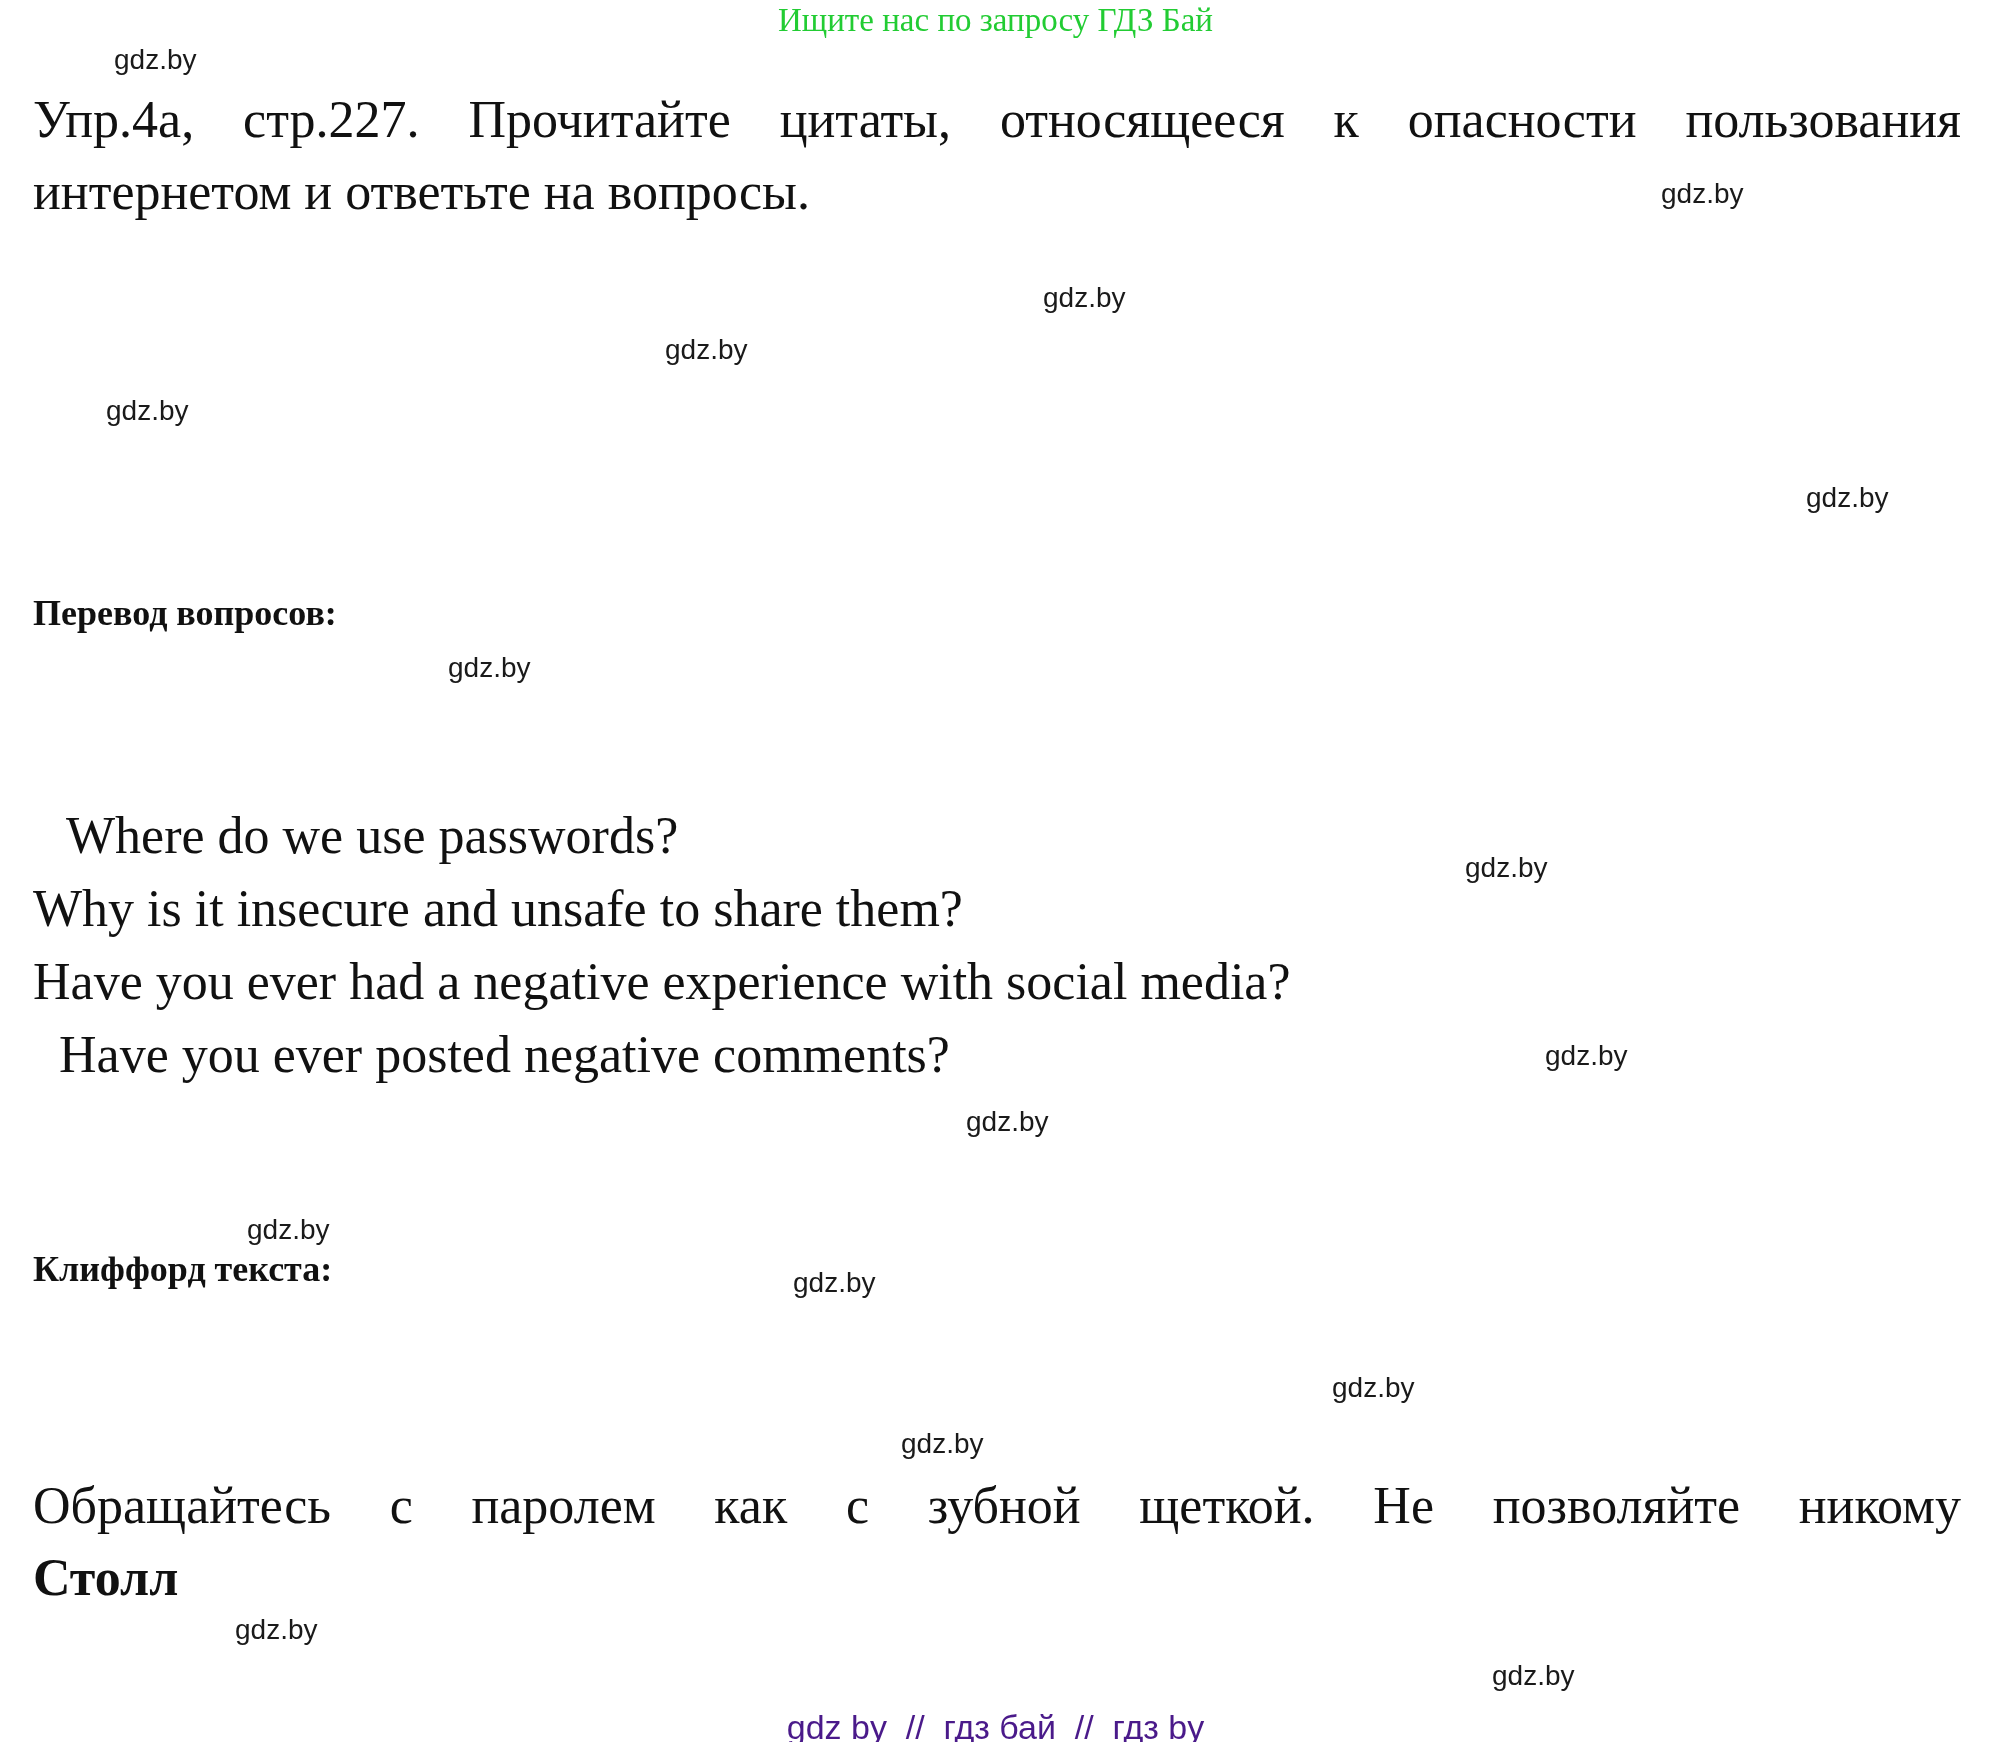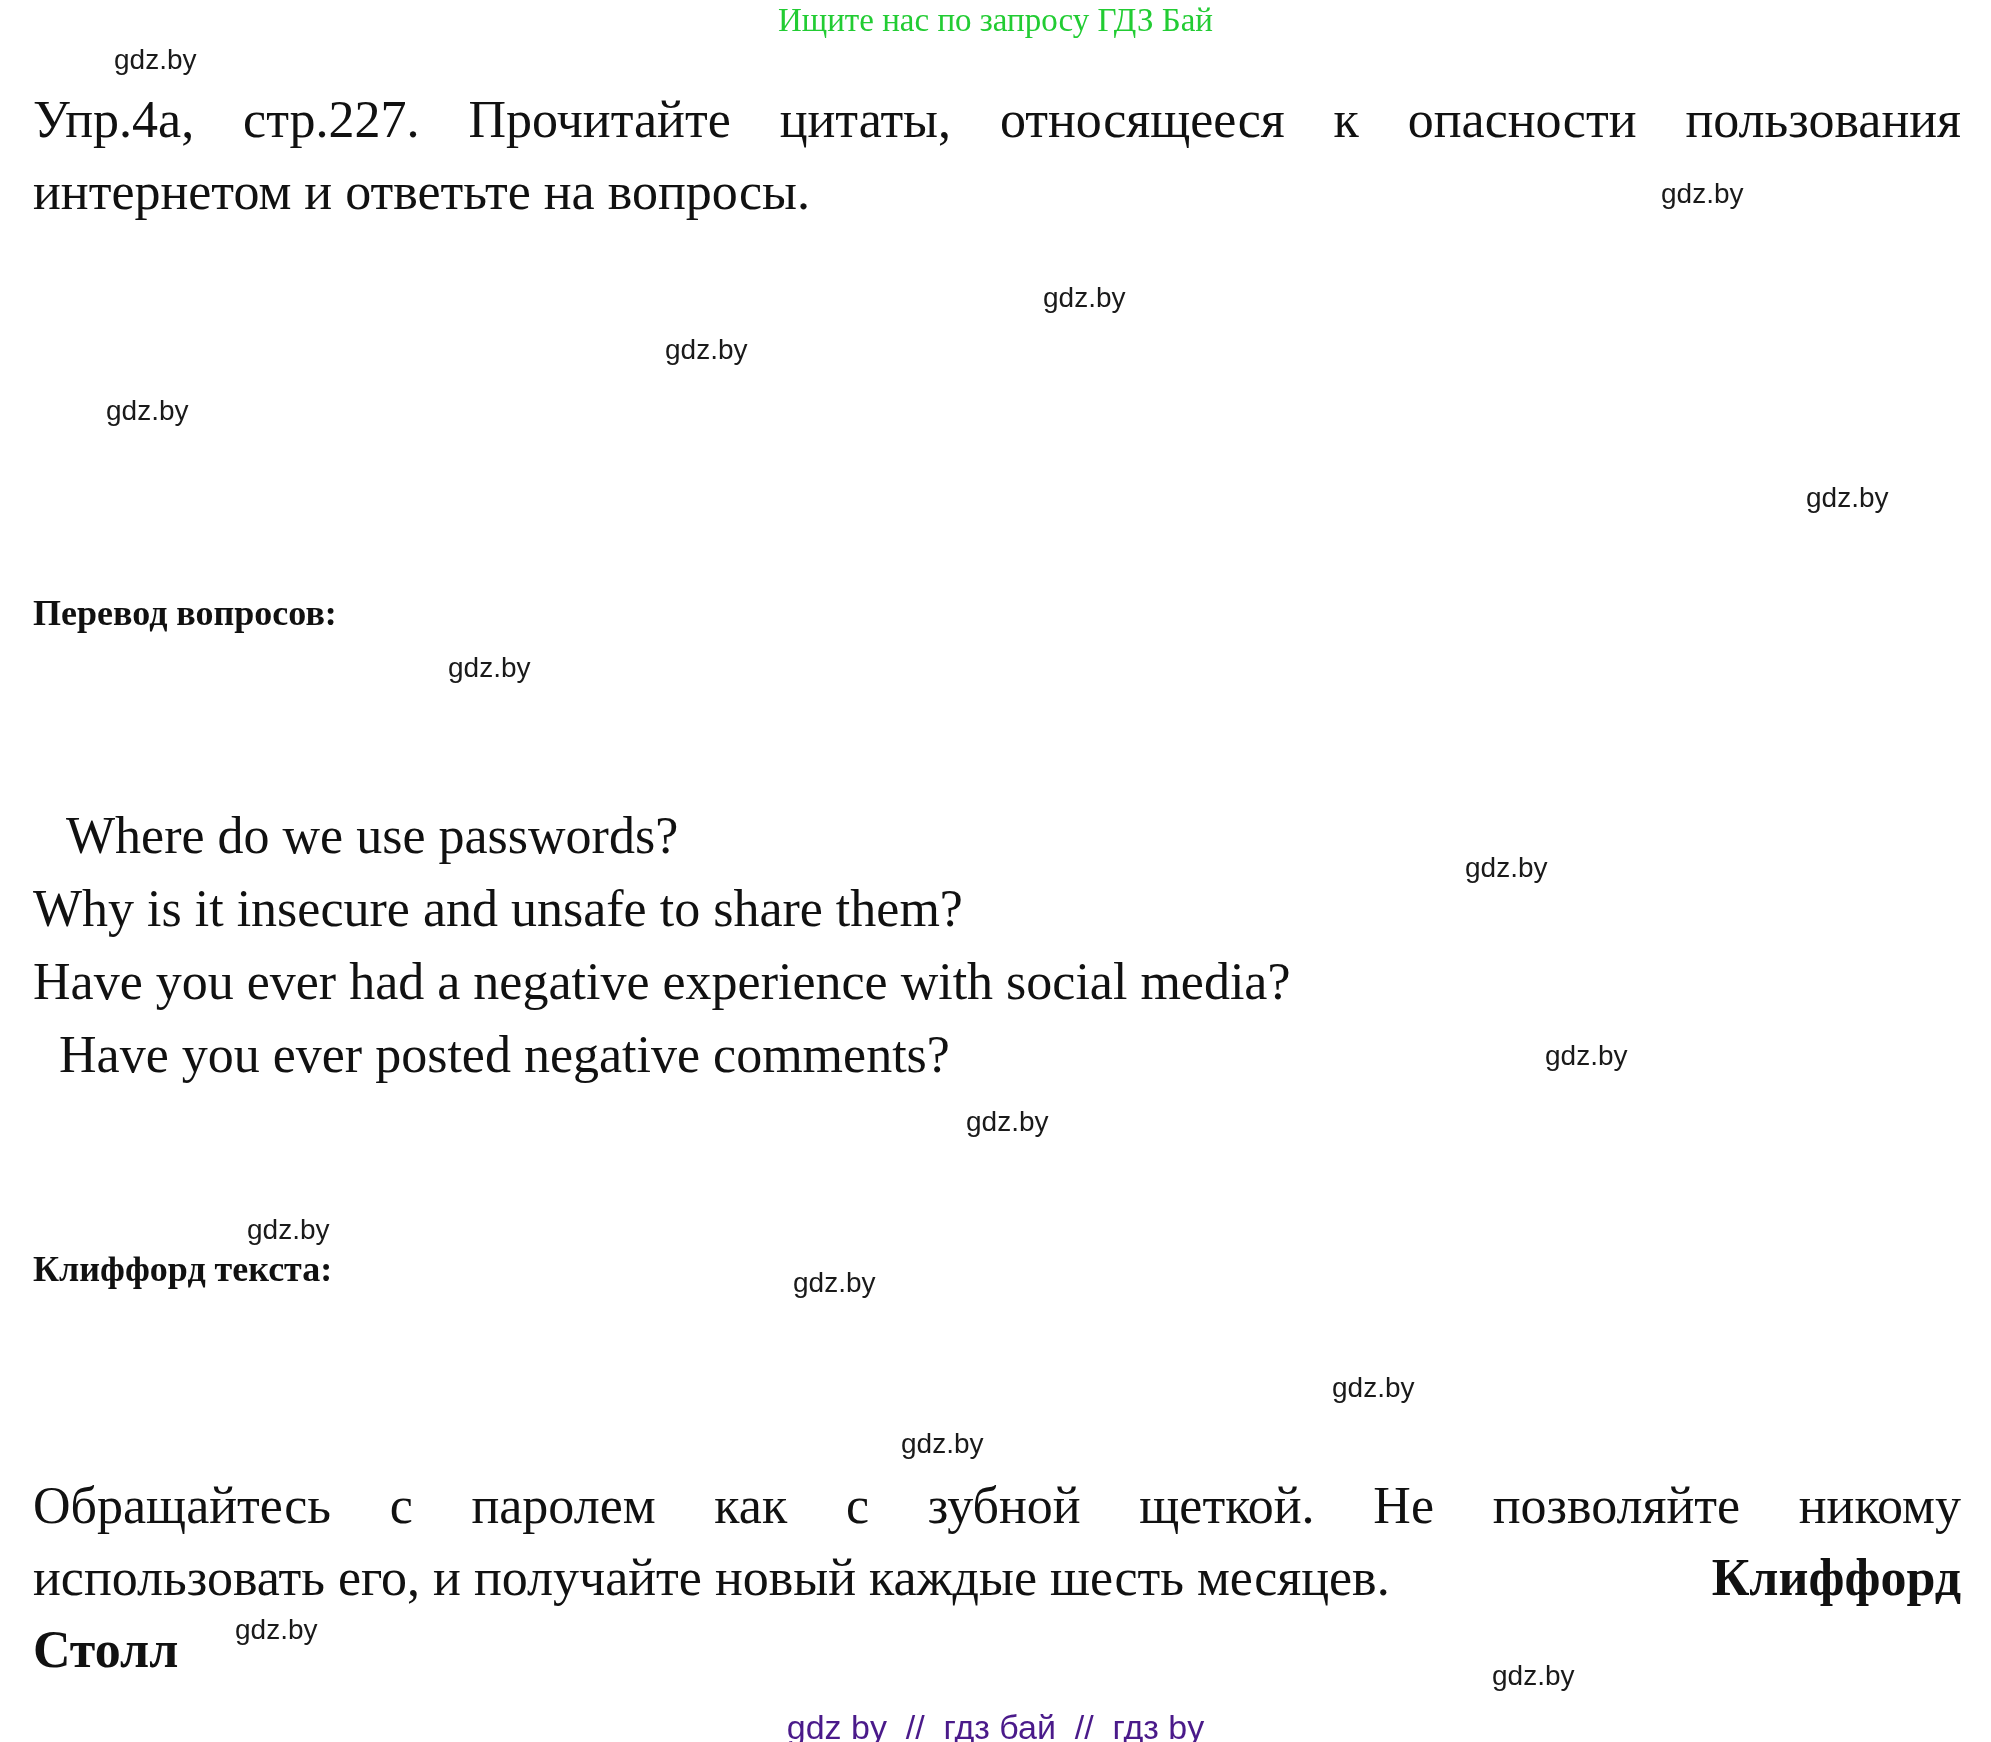--- a/index.html
+++ b/index.html
@@ -28,24 +28,20 @@
 
 <div class="abs q" style="top:806px;margin-left:33px;">Where do we use passwords?</div>
 <div class="abs q" style="top:879px;">Why is it insecure and unsafe to share them?</div>
 <div class="abs q" style="top:952px;">Have you ever had a negative experience with social media?</div>
 <div class="abs q" style="top:1025px;margin-left:26px;">Have you ever posted negative comments?</div>
 
 <div class="abs heading" style="top:1248px; left:33px;">Клиффорд текста:</div>
 
 <div class="abs serif para" style="top:1462px;margin-top:8px;">
   <span class="jline">Обращайтесь с паролем как с зубной щеткой. Не позволяйте никому</span>
-  <span style="display:flex; justify-content:space-between;">
-    <span>использовать его, и получайте новый каждые шесть месяцев.</span>
-    <b>Клиффорд</b>
-  </span>
   <b>Столл</b>
 </div>
 
 <div class="abs wm" style="top:44px; left:114px;">gdz.by</div>
 <div class="abs wm" style="top:178px; left:1661px;">gdz.by</div>
 <div class="abs wm" style="top:282px; left:1043px;">gdz.by</div>
 <div class="abs wm" style="top:334px; left:665px;">gdz.by</div>
 <div class="abs wm" style="top:395px; left:106px;">gdz.by</div>
 <div class="abs wm" style="top:482px; left:1806px;">gdz.by</div>
 <div class="abs wm" style="top:652px; left:448px;">gdz.by</div>

